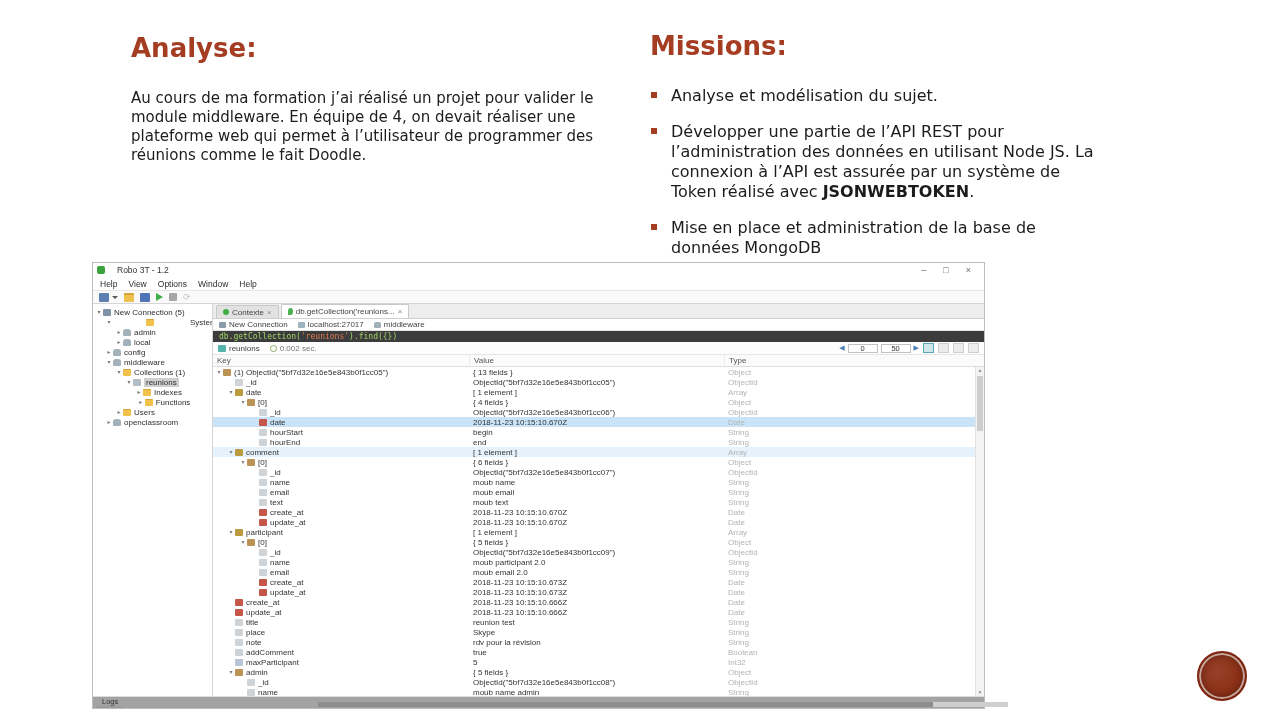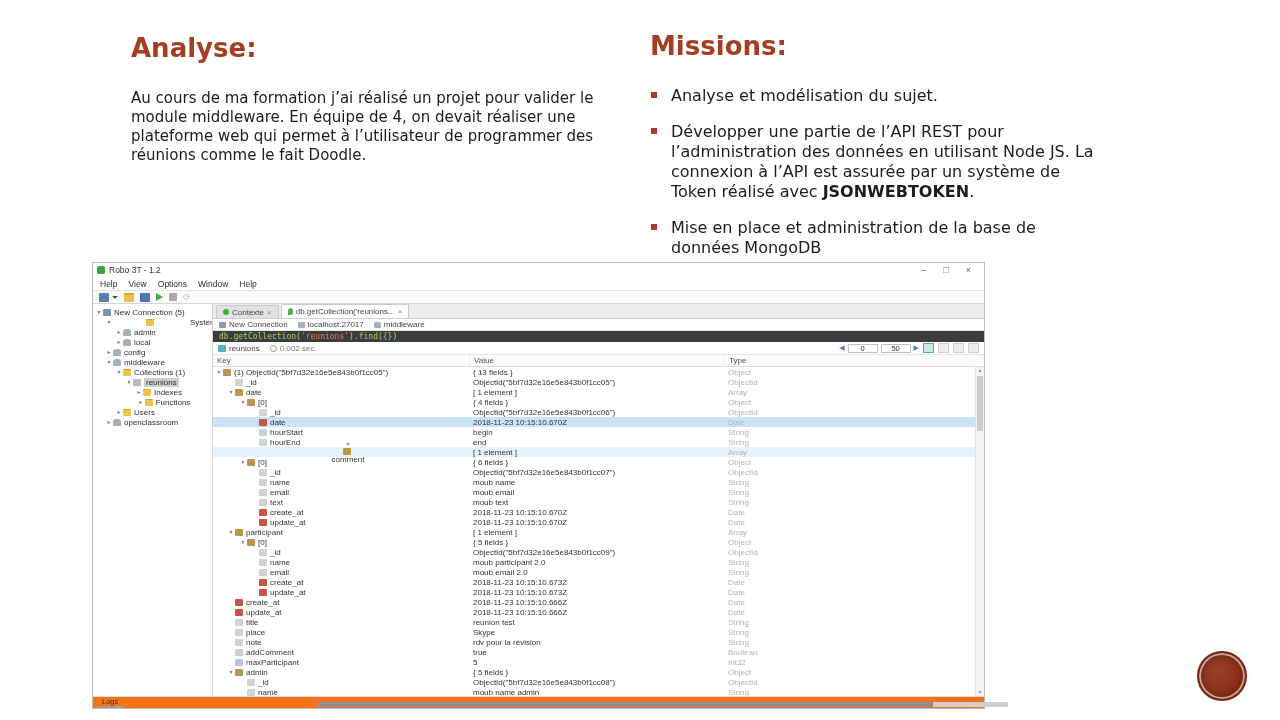--- a/index.html
+++ b/index.html
@@ -21,21 +21,21 @@
   .bullet { position:relative; padding-left:21px; margin-bottom:16px; }
   .bullet .marker { position:absolute; left:1px; top:6px; width:6px; height:6px; background:#a53d23; }
   .bold { font-weight:bold; }
 
   
   .window {
     position:absolute; left:92px; top:262px; width:893px; height:447px;
     background:#fff; border:1px solid #bdbdbd; display:flex; flex-direction:column;
     font-size:9px; color:#333; z-index:5;
   }
-  .titlebar { height:14px; flex:none; display:flex; align-items:center; padding:0 4px; background:#fff; }
+  .titlebar { height:14px; flex:none; display:flex; align-items:center; padding:0 4px; background:#fff;gap:8px; }
   .robo-icon { width:8px; height:8px; background:#3aa33d; border-radius:2px; margin-right:4px; flex:none; }
   .title-text { font-size:8.5px; color:#333; }
   .winbtns { margin-left:auto; display:flex; gap:17px; padding-right:9px; color:#666; font-size:9px; line-height:9px; }
   .winbtns span { cursor:default; }
   .menubar { height:13px; flex:none; display:flex; align-items:center; gap:11px; padding:0 7px; font-size:8.5px; color:#2e2e2e; }
   .toolbar { height:14px; flex:none; display:flex; align-items:center; gap:6px; padding:0 6px;
     border-top:1px solid #e6e6e6; border-bottom:1px solid #d6d6d6; background:#fafafa; }
   .tb { width:10px; height:9px; border-radius:1px; flex:none; }
   .tb-connect { background:#5b7fae; }
   .tb-caret { width:0; height:0; border-left:3px solid transparent; border-right:3px solid transparent; border-top:3px solid #555; margin-left:-3px; }
@@ -111,21 +111,21 @@
   .ri-int { background:#b9c6d8; }
   .vcell { padding-left:4px; overflow:hidden; }
   .tcell { padding-left:4px; color:#b3b3b3; }
 
   .vscroll { position:absolute; right:0; top:0; bottom:0; width:9px; background:#f3f3f3; border-left:1px solid #e2e2e2; }
   .vs-up, .vs-down { position:absolute; left:0; width:8px; text-align:center; color:#8f8f8f; font-size:5px; line-height:7px; }
   .vs-up { top:0; } .vs-up::before { content:"▲"; }
   .vs-down { bottom:0; } .vs-down::before { content:"▼"; }
   .vthumb { position:absolute; top:9px; left:1px; width:6px; height:55px; background:#cdcdcd; }
 
-  .bottombar { height:12px; flex:none; border-top:1px solid #ddd; display:flex; align-items:center; padding:0 4px; background:#f97316; }
+  .bottombar { height:12px; flex:none; border-top:1px solid #ddd; display:flex; align-items:center; padding:0 4px; background:#a3a3a3; }
   .logs { font-size:7.5px; color:#333; border-bottom:2px solid #9c9c9c; padding:0 5px; }
 
   .hscroll { position:absolute; left:318px; top:702px; height:5px; width:690px; background:#cfcfcf; z-index:6; }
   .hthumb { position:absolute; left:0; top:0; height:5px; width:615px; background:#8e8e8e; }
 
   .stamp { position:absolute; left:1197px; top:651px; width:50px; height:50px; border-radius:50%;
     background:radial-gradient(circle at 40% 40%, #97402a 0%, #8c3118 55%, #7a2410 100%);
     border:2px solid #7e2410;
     box-shadow: inset 0 0 0 2px rgba(245,235,228,0.65), inset 0 0 8px rgba(0,0,0,0.45); }
 </style>
@@ -349,21 +349,21 @@
             <div class="row">
               <div class="kcell" style="padding-left: 38px;">
                 <span class="spacer"></span>
                 <span class="ricon ri-string"></span>
                 <span>hourEnd</span>
               </div>
               <div class="vcell">end</div>
               <div class="tcell">String</div>
             </div>
             <div class="row hl-light">
-              <div class="kcell" style="padding-left: 14px; flex-direction: column;">
+              <div class="kcell" style="padding-left: 14px;">
                 <span class="arr">▾</span>
                 <span class="ricon ri-array"></span>
                 <span>comment</span>
               </div>
               <div class="vcell">[ 1 element ]</div>
               <div class="tcell">Array</div>
             </div>
             <div class="row">
               <div class="kcell" style="padding-left: 26px;">
                 <span class="arr">▾</span>

